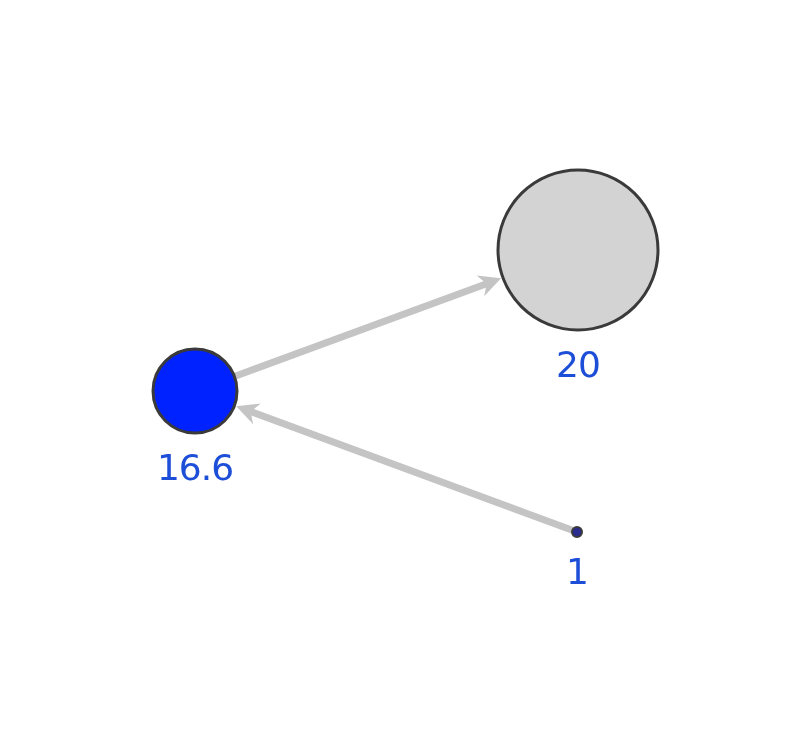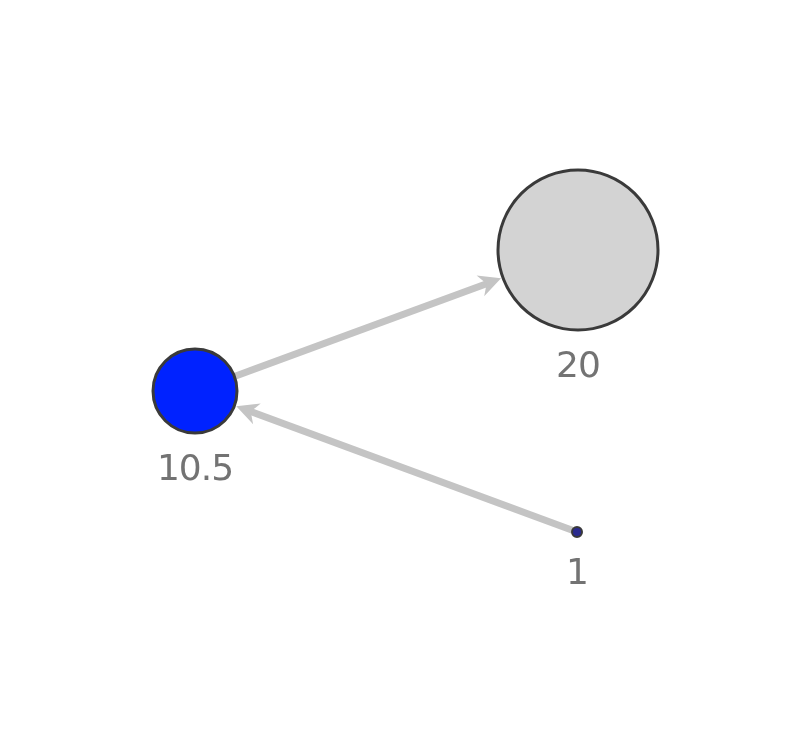--- a/index.html
+++ b/index.html
@@ -1,18 +1,18 @@
 <!DOCTYPE html>
 <html><head>
 <meta charset="utf-8">
 <style>
   html, body { margin:0; padding:0; background:#ffffff; }
   body { width:812px; height:751px; position:relative; overflow:hidden; font-family:"DejaVu Sans", sans-serif; }
   svg { position:absolute; left:0; top:0; }
-  .label { position:absolute; font-size:36px; color:#737373; transform:translateX(-50%); white-space:nowrap; letter-spacing:-1px; }
+  .label { position:absolute; font-size:36px; color:#1d4ed8; transform:translateX(-50%); white-space:nowrap; letter-spacing:-1px; }
 </style>
 </head>
 <body>
 
 <svg width="812" height="751">
   <defs>
     <marker id="arrow" markerWidth="10" markerHeight="10" refX="8" refY="5" orient="auto" markerUnits="userSpaceOnUse" viewBox="0 0 10 10">
       <path d="M0,0 L10,5 L0,10 L2,5 z" fill="#c4c4c4"></path>
     </marker>
   </defs>
@@ -22,16 +22,16 @@
       <line x1="572.3093335057083" y1="530.2686283358767" x2="249.4117313337836" y2="411.08391130383114" stroke="#c4c4c4" stroke-width="7"></line>
       <polygon points="236.27786514976685,406.2360706442857 260.7258153857217,403.53463967898676 250.72511795218526,411.5686953697857 253.10778006357887,424.17357225387025" fill="#c4c4c4"></polygon>
     </g>
   <g id="nodes">
       <circle cx="195" cy="391" r="42" fill="#0022ff" stroke="#3a3a3a" stroke-width="3"></circle>
       <circle cx="578" cy="250" r="80" fill="#d3d3d3" stroke="#3a3a3a" stroke-width="3"></circle>
       <circle cx="577" cy="532" r="5" fill="#2b2b8f" stroke="#3a3a3a" stroke-width="2"></circle>
     </g>
 </svg>
 <div id="labels">
-    <div class="label" style="left: 195px; top: 447px;">10.5</div>
+    <div class="label" style="left: 195px; top: 447px;">16.6</div>
     <div class="label" style="left: 578px; top: 344px;">20</div>
     <div class="label" style="left: 577px; top: 551px;">1</div>
   </div>
 
 </body></html>

